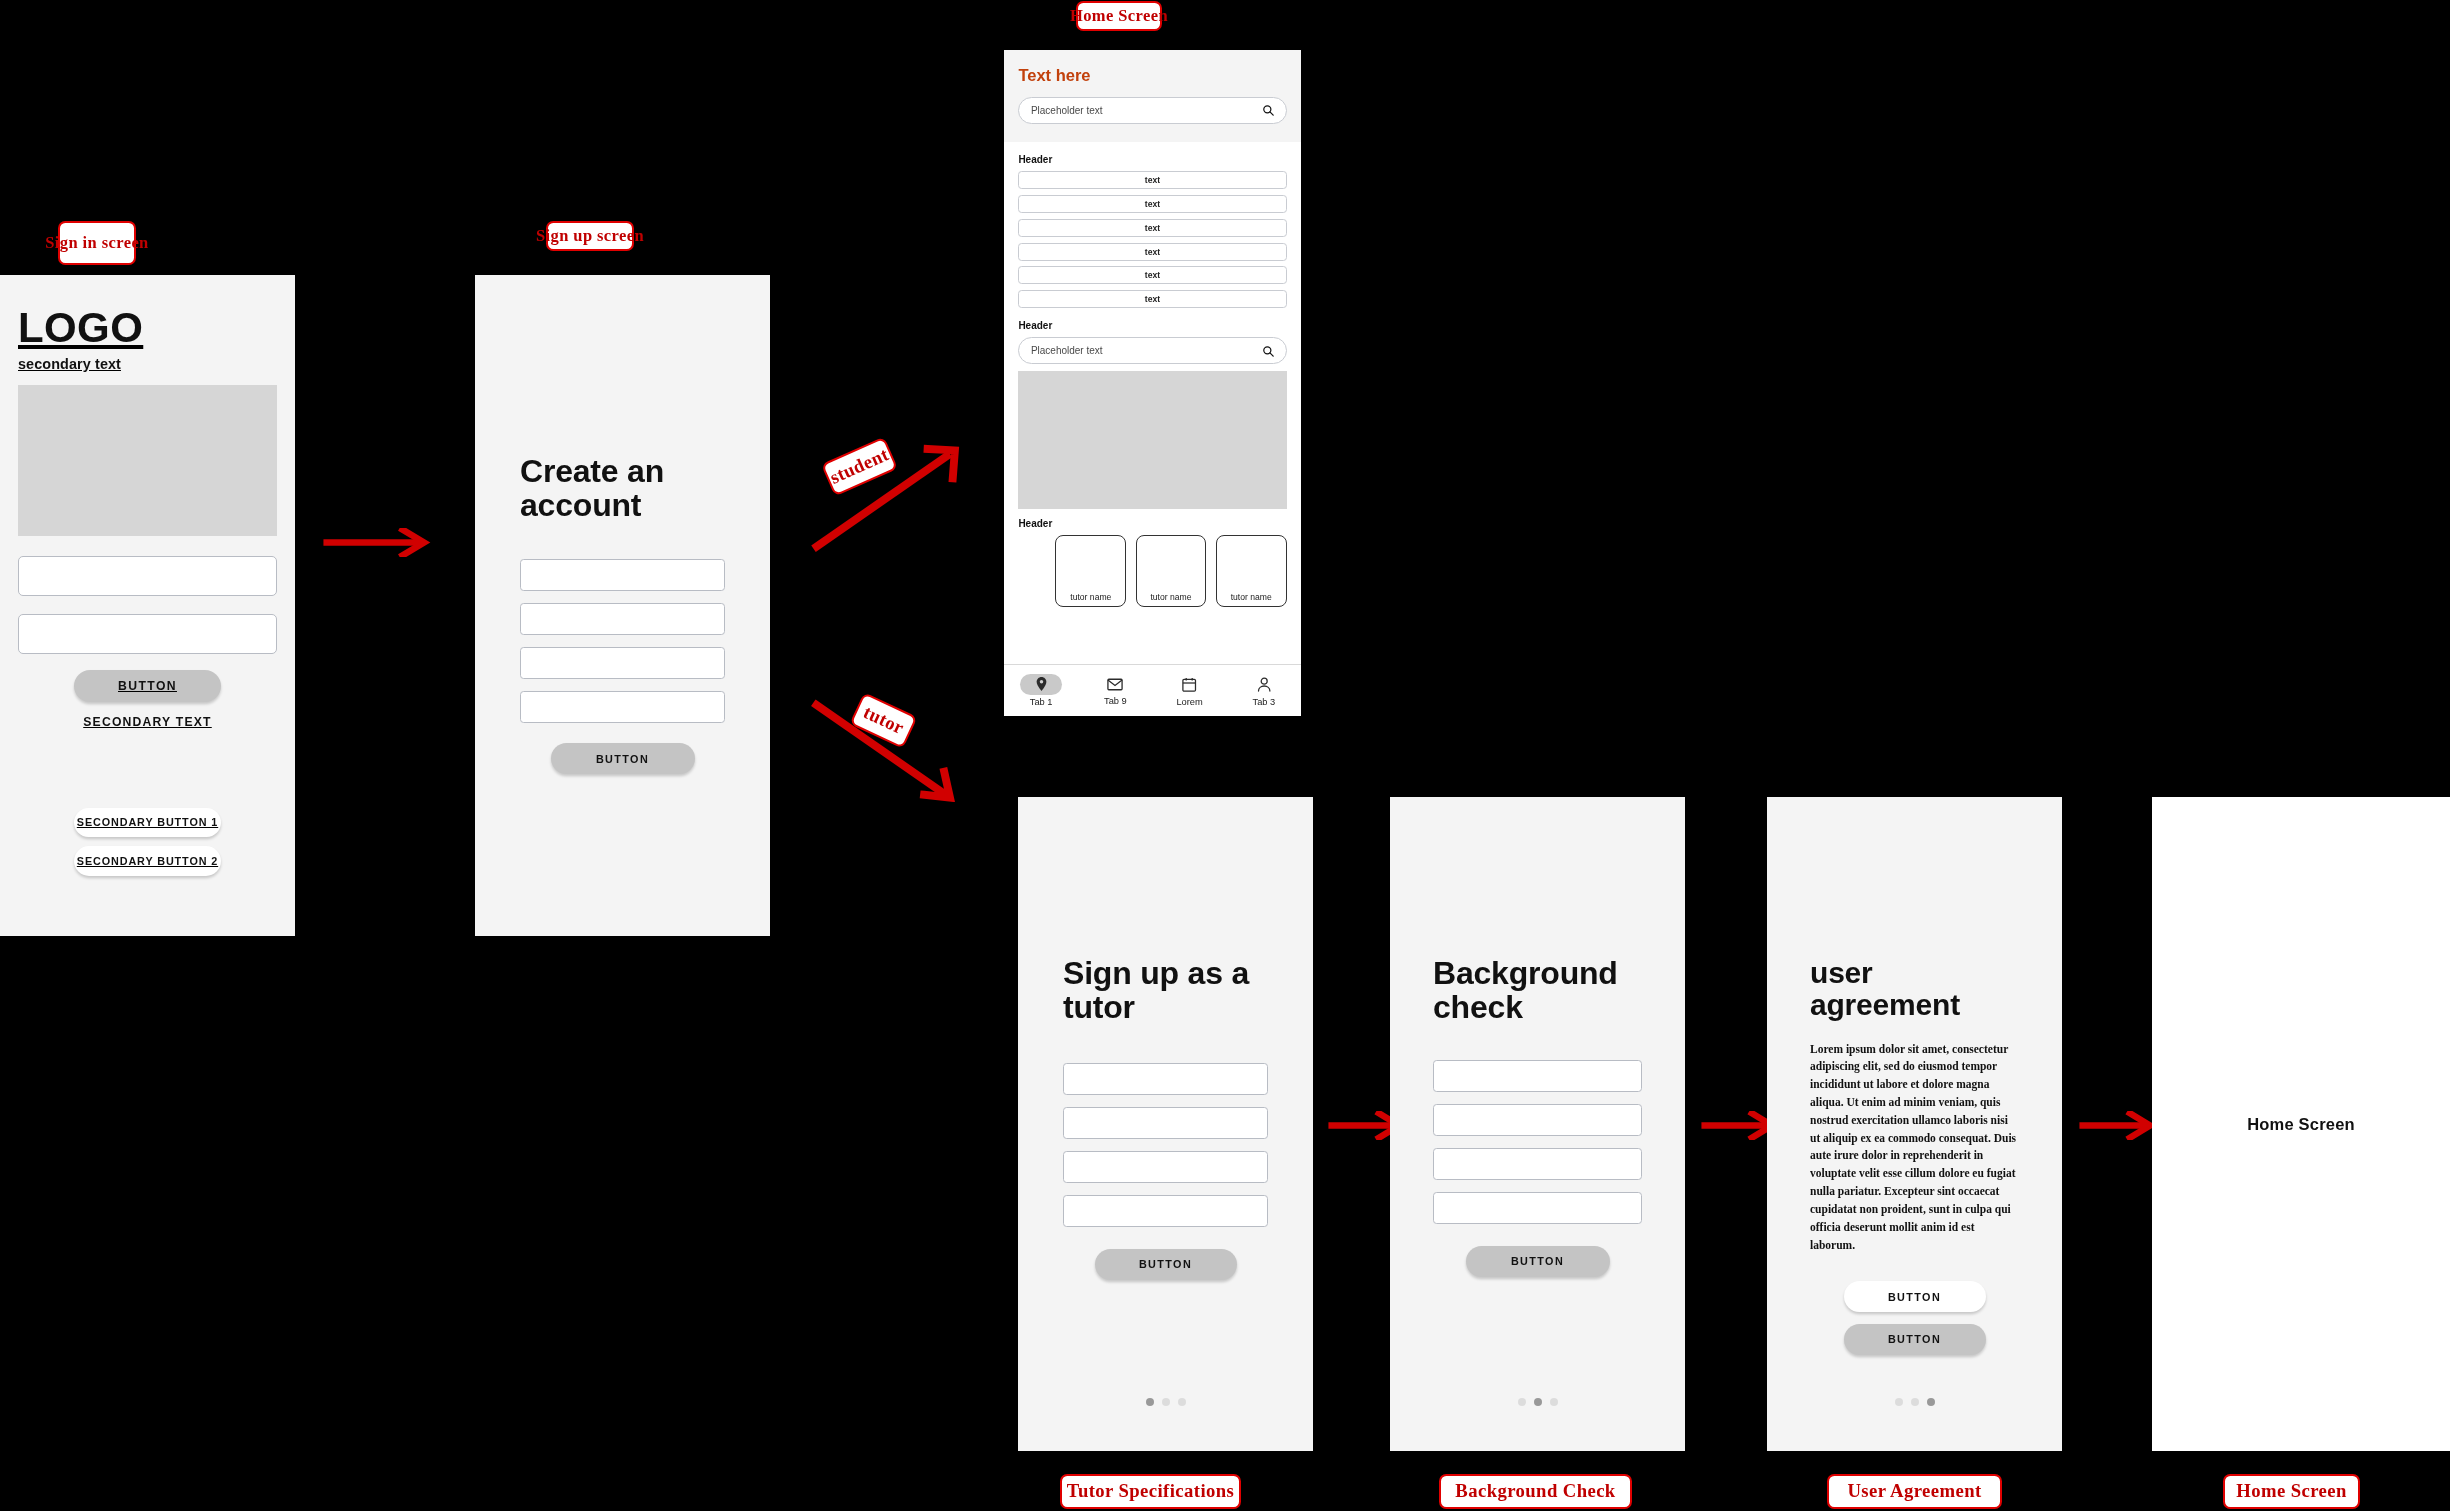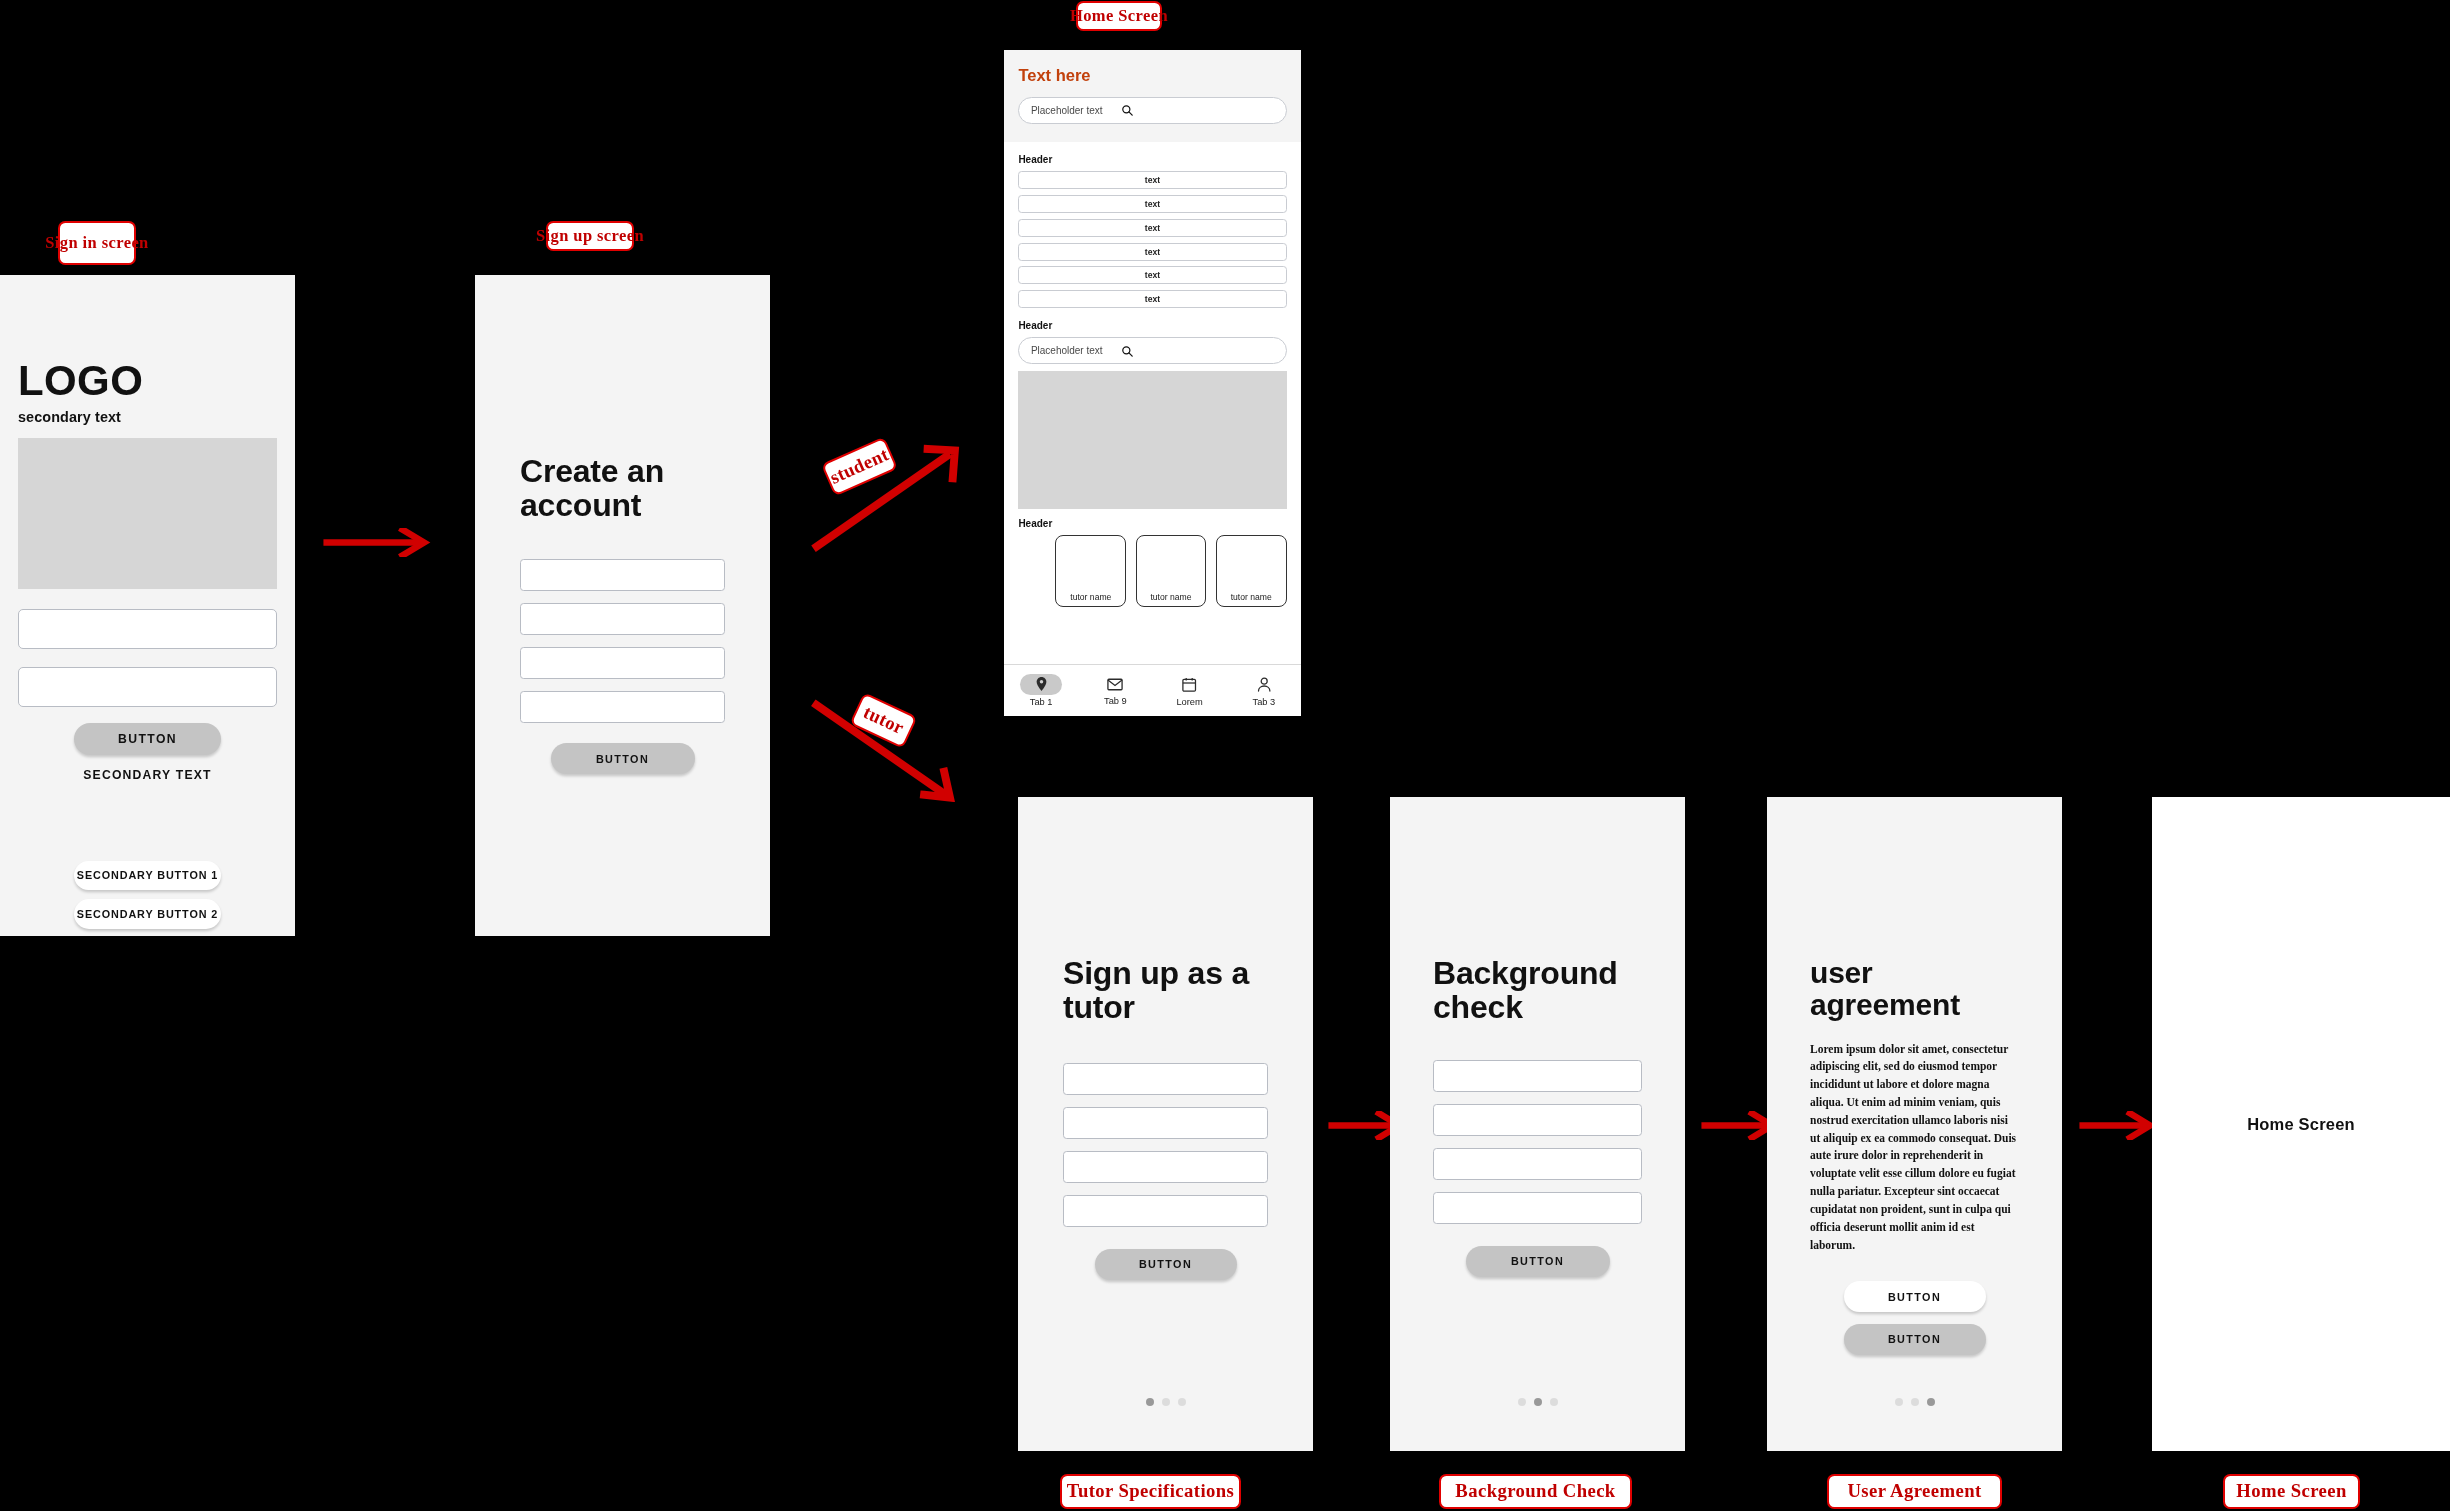--- a/index.html
+++ b/index.html
@@ -60,21 +60,21 @@
   .si-logo{ font-size:19.4px; font-weight:bold; letter-spacing:0.4px; color:#111; }
   .si-sub{ font-size:6.8px; font-weight:bold; color:#111; letter-spacing:0.1px; margin-top:1.4px;}
 
   
   .hs-topband{ background:#f4f4f4; padding:10px 8.6px 11.5px 8.6px; }
   .hs-title{ font-size:10px; font-weight:bold; color:#c2410c; }
   .searchbar{
     margin-top:7.2px;
     background:#fff;border:0.7px solid #c9ccd2;border-radius:718px;
     height:17px;display:flex;align-items:center;padding:0 7.2px;
-    justify-content:flex-start;
+    justify-content:space-between;
     gap:18px;
   }
   .searchbar span{ font-size:6.1px;color:#4a4a4a; }
   .hs-body{ background:#fff; padding:5.8px 8.6px 0 8.6px; }
   .hs-header{ font-size:6.1px;font-weight:bold;color:#111;margin:2.9px 0 3.6px 0; }
   .chips{ display:flex; gap:3.6px; }
   .chip{
     border:0.7px solid #c9ccd2;border-radius:3.6px;background:#fff;
     height:10.8px;min-width:21.6px;display:flex;align-items:center;justify-content:center;
     font-size:5.4px;color:#222;font-weight:bold;padding:0 4.3px;
@@ -119,21 +119,21 @@
 </head>
 <body>
 
 <div class="flow-label" style="left:58px; top:221px; width:78px; height:44px; font-size:16.5px;">Sign in screen</div>
 
 <div class="flow-label" style="left:546px; top:221px; width:88px; height:30px; font-size:16.5px;">Sign up screen</div>
 
 <div class="flow-label" style="left:1076px; top:1.4px; width:86px; height:30px; font-size:16.5px;">Home Screen</div>
 
 <div class="phone" style="left:0px; top:275px; width:295px; height:661px;">
-  <div class="si-pad" style="padding-top:82px;">
+  <div class="si-pad" style="padding-top:29px;text-decoration:underline;">
     <div class="si-logo" style="font-size:42px;">LOGO</div>
     <div class="si-sub" style="font-size:14.4px;margin-top:4.3px;">secondary text</div>
 
     <div class="img-placeholder" style="margin-top:13px; height:151px;"></div>
 
     <div class="wf-input" style="margin-top:19.4px; height:40px; border-radius:5px;"></div>
     <div class="wf-input" style="margin-top:18px; height:40px; border-radius:5px;"></div>
 
     <div class="wf-btn" style="margin:16px auto 0 auto; width:147px; height:32px; font-size:12.2px;">BUTTON</div>
 

